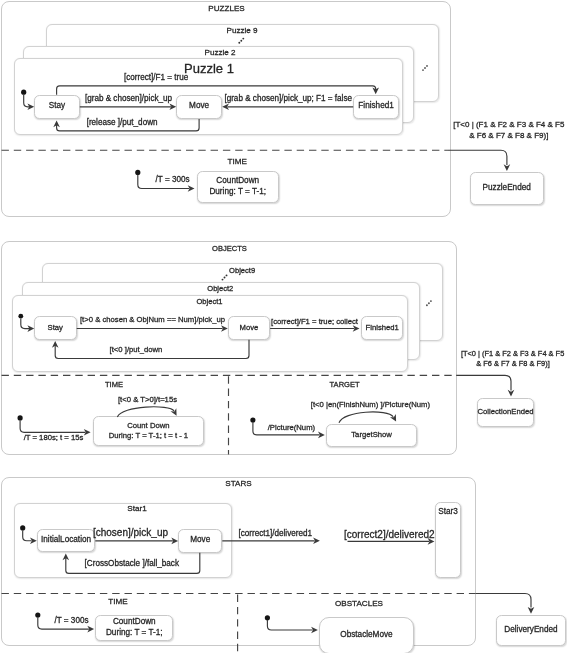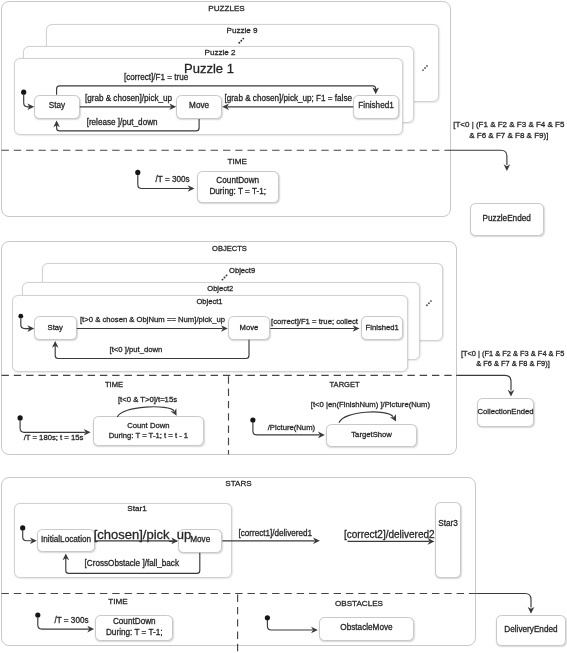--- a/index.html
+++ b/index.html
@@ -56,21 +56,21 @@
   <div class="lbl tr" style="left:122.1px;top:119.4px;font-size:8.15px;transform:translateX(-50%);">[release ]/put_down</div>
   <div class="lbl tr" style="left:288.2px;top:95.4px;font-size:8.15px;transform:translateX(-50%);">[grab &amp; chosen]/pick_up; F1 = false</div>
   <div class="lbl sect-title" style="left:237.2px;top:158.44px;font-size:8.1px;transform:translateX(-50%);">TIME</div>
   <div class="state" style="left:196.5px;top:171.3px;width:82.5px;height:31.8px;font-size:8.2px;">
     <span>CountDown</span>
     <span>During: T = T-1;</span>
   </div>
   <div class="lbl tr" style="left:172.6px;top:175.6px;font-size:8.15px;transform:translateX(-50%);">/T = 300s</div>
   <div class="lbl cond" style="left:508.8px;top:121.33px;font-size:8.0px;transform:translateX(-50%);">[T&lt;0 | (F1 &amp; F2 &amp; F3 &amp; F4 &amp; F5</div>
   <div class="lbl cond" style="left:508.8px;top:131.93px;font-size:8.0px;transform:translateX(-50%);">&amp; F6 &amp; F7 &amp; F8 &amp; F9)]</div>
-  <div class="state" style="left:469.8px;top:172.0px;width:73.8px;height:33px;font-size:8.2px;margin-top:31px;">
+  <div class="state" style="left:469.8px;top:172.0px;width:73.8px;height:33px;font-size:8.2px;">
     <span>PuzzleEnded</span>
   </div>
 
   <div class="outer" style="left:1px;top:240.7px;width:455.6px;height:214.4px;"></div>
   <div class="lbl sect-title" style="left:229.5px;top:244.61px;font-size:7.55px;transform:translateX(-50%);">OBJECTS</div>
   <div class="card" style="left:42px;top:263px;width:401px;height:78px;"></div>
   <div class="lbl card-title" style="left:242.1px;top:266.61px;font-size:7.55px;transform:translateX(-50%);">Object9</div>
   <div class="card" style="left:21.6px;top:281.9px;width:398.4px;height:78px;"></div>
   <div class="lbl card-title" style="left:220.3px;top:285.31px;font-size:7.55px;transform:translateX(-50%);">Object2</div>
   <div class="card" style="left:12.1px;top:294.6px;width:396.3px;height:77px;"></div>
@@ -110,34 +110,34 @@
   <div class="lbl sect-title" style="left:238.5px;top:480.14px;font-size:8.1px;transform:translateX(-50%);text-align:right;">STARS</div>
   <div class="card" style="left:13.5px;top:503.3px;width:218px;height:75.2px;"></div>
   <div class="lbl card-title" style="left:137px;top:505.44px;font-size:8.1px;transform:translateX(-50%);">Star1</div>
   <div class="state" style="left:36.8px;top:529.2px;width:58.5px;height:23px;font-size:8.2px;">
     <span>InitialLocation</span>
   </div>
   <div class="state" style="left:178.1px;top:529.4px;width:44.2px;height:23.2px;font-size:8.2px;">
     <span>Move</span>
   </div>
   <div class="state tall" style="left:434.6px;top:502.3px;width:26.9px;height:75.7px;font-size:8.2px;">
-    <span style="position:absolute;top:16px;">Star3</span>
-  </div>
-  <div class="lbl tr" style="left:130.5px;top:528.2px;font-size:13px;transform:translateX(-50%);margin-left:12px;">[chosen]/pick_up</div>
+    <span style="position:absolute;top:4px;">Star3</span>
+  </div>
+  <div class="lbl tr" style="left:130.5px;top:528.2px;font-size:10px;transform:translateX(-50%);">[chosen]/pick_up</div>
   <div class="lbl tr" style="left:131.8px;top:559.7px;font-size:8.15px;transform:translateX(-50%);">[CrossObstacle ]/fall_back</div>
   <div class="lbl tr" style="left:275.2px;top:529.9px;font-size:8.15px;transform:translateX(-50%);">[correct1]/delivered1</div>
   <div class="lbl tr" style="left:389.3px;top:530.1px;font-size:10px;transform:translateX(-50%);">[correct2]/delivered2</div>
   <div class="lbl sect-title" style="left:117.9px;top:598.04px;font-size:8.1px;transform:translateX(-50%);">TIME</div>
   <div class="state" style="left:95.1px;top:615.1px;width:78.4px;height:26.1px;font-size:8.2px;">
     <span>CountDown</span>
     <span>During: T = T-1;</span>
   </div>
   <div class="lbl tr" style="left:71.5px;top:617.4px;font-size:8.15px;transform:translateX(-50%);">/T = 300s</div>
   <div class="lbl sect-title" style="left:359.0px;top:599.54px;font-size:8.1px;transform:translateX(-50%);">OBSTACLES</div>
-  <div class="state" style="left:318.7px;top:617.0px;width:95.6px;height:24px;font-size:8.2px;">
+  <div class="state" style="left:318.7px;top:617.0px;width:95.6px;height:37px;font-size:8.2px;border-radius:10px;">
     <span>ObstacleMove</span>
   </div>
   <div class="state" style="left:496.0px;top:614.8px;width:69.9px;height:30.8px;font-size:8.2px;">
     <span>DeliveryEnded</span>
   </div>
   <svg class="layer" viewBox="0 0 567 653">
     <g fill="none" stroke="#3a3a3a" stroke-width="1.15">
       <circle cx="23.7" cy="92.2" r="2.6" fill="#151515" stroke="none"></circle>
       <path d="M23.7,94.5 L23.7,102.8 Q23.7,106.8 27.7,106.8 L31.4,106.8"></path>
       <polygon points="34.2,106.8 27.4,103.5 29.3,106.8 27.4,110.1" fill="#3a3a3a" stroke="none"></polygon>

